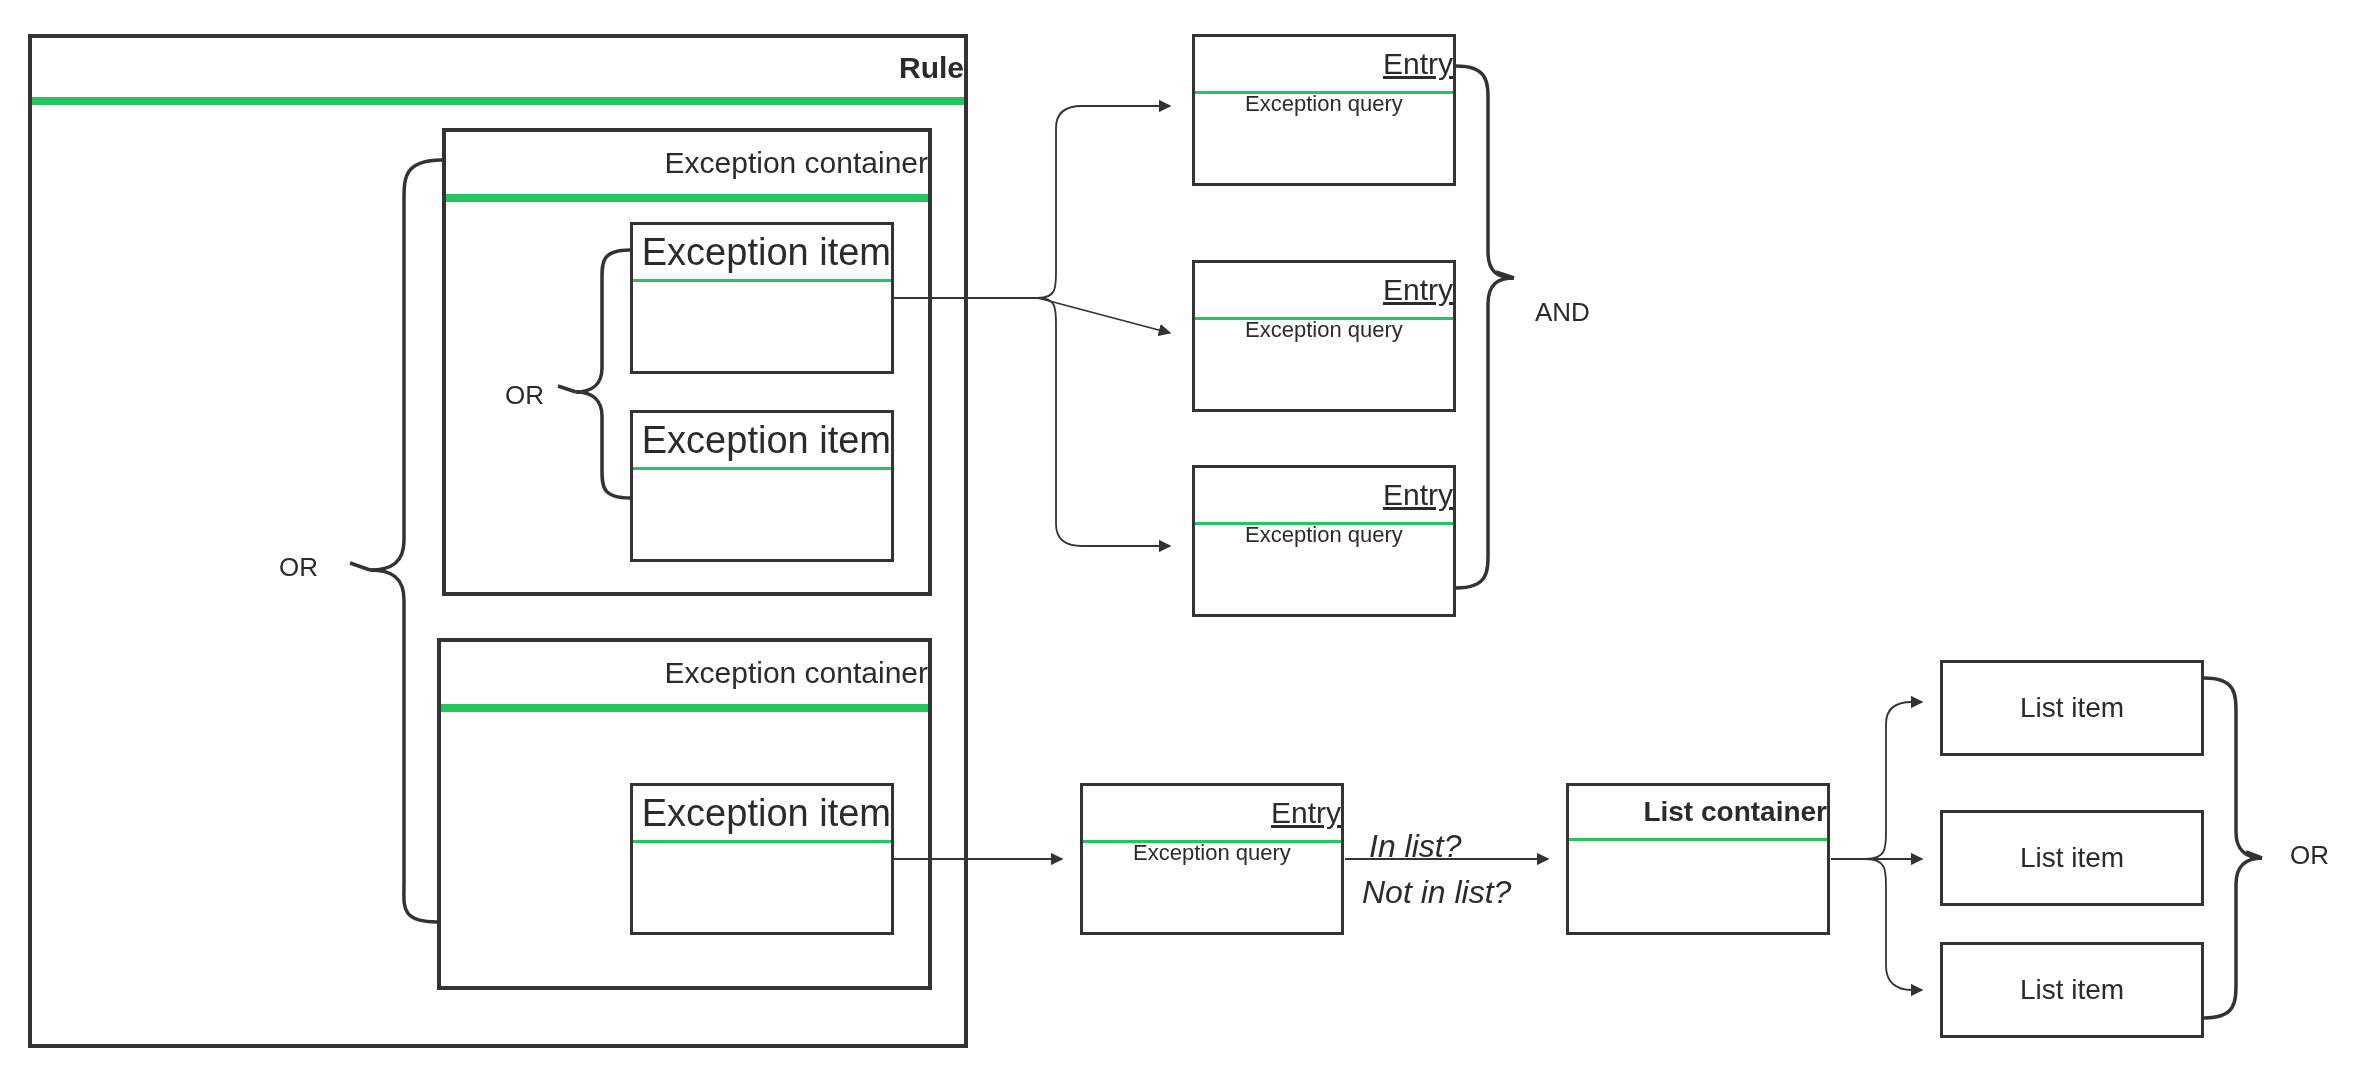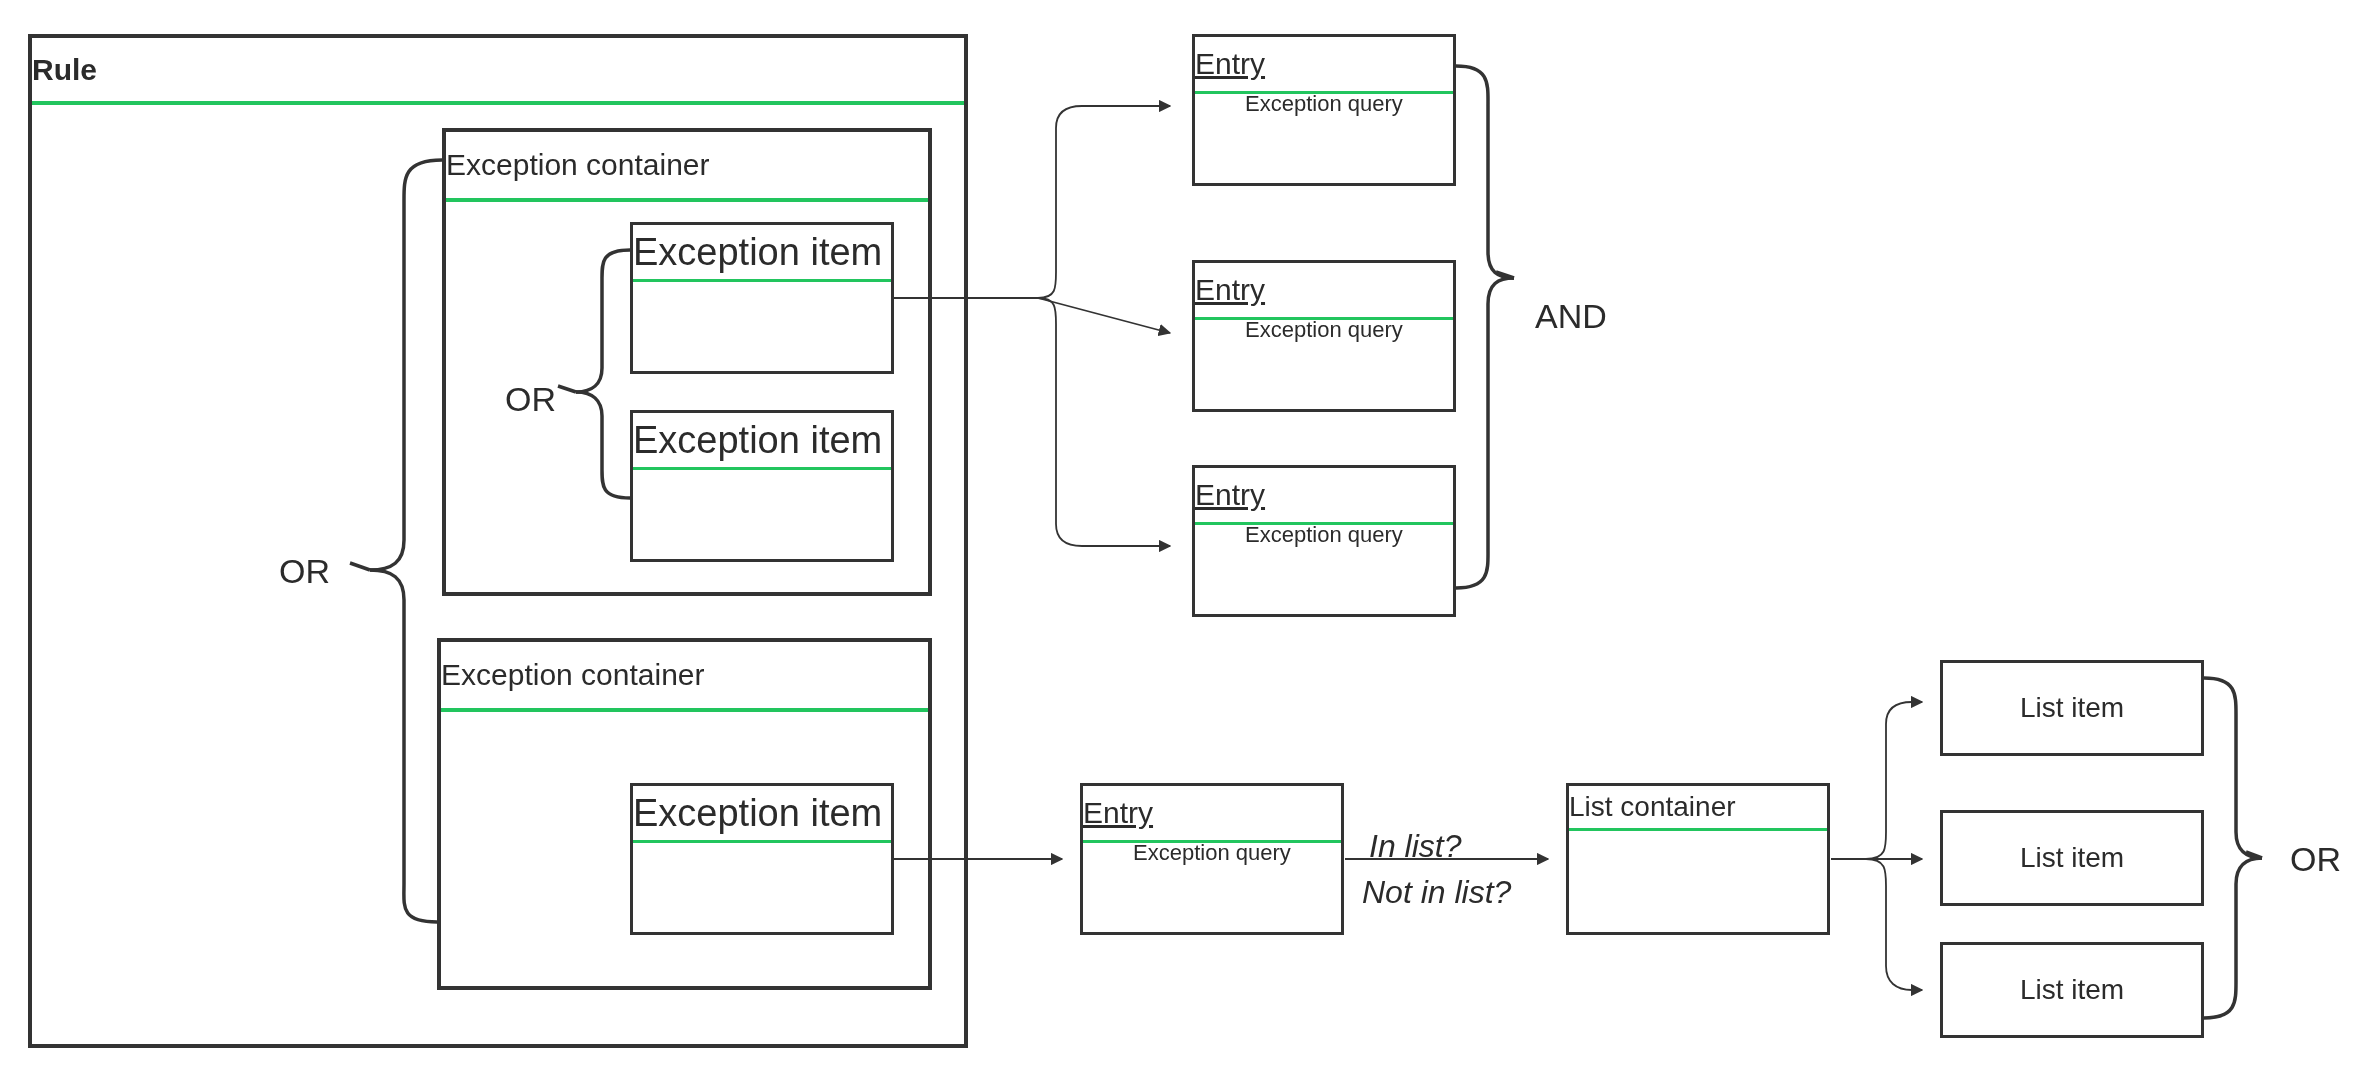--- a/index.html
+++ b/index.html
@@ -28,22 +28,22 @@
     border-width: 3px;
   }
   .hdr {
     position: absolute;
     left: 0;
     right: 0;
     top: 0;
     box-sizing: border-box;
     display: flex;
     align-items: center;
-    justify-content: flex-start;
-    border-bottom: 4px solid #22c55e;
+    justify-content: flex-end;
+    border-bottom: 8px solid #22c55e;
     text-align: center;
   }
   .hdr.thin { border-bottom-width: 3px; }
   .body-area {
     position: absolute;
     left: 0;
     right: 0;
     bottom: 0;
     box-sizing: border-box;
     display: flex;
@@ -60,21 +60,21 @@
     top: 0;
     width: 2359px;
     height: 1078px;
     pointer-events: none;
   }
   .t-rule   { font-size: 30px; font-weight: bold; }
   .t-ctr    { font-size: 30px; }
   .t-item   { font-size: 38px; }
   .t-entry  { font-size: 30px; text-decoration: underline; }
   .t-query  { font-size: 22px; }
-  .t-op     { font-size: 34px; }
+  .t-op     { font-size: 26px; }
   .t-edge   { font-size: 32px; font-style: italic; }
   .t-list   { font-size: 28px; }
 </style>
 </head>
 <body>
 
 <div id="canvas">
 
   <div class="box" style="left:28px; top:34px; width:940px; height:1014px;">
     <div class="hdr" style="height:67px;">
@@ -170,21 +170,21 @@
   </div>
 
   <div class="lbl t-edge" style="left:1369px; top:828px;">
     <span>In list?</span>
   </div>
   <div class="lbl t-edge" style="left:1362px; top:874px;">
     <span>Not in list?</span>
   </div>
 
   <div class="box thin" style="left:1566px; top:783px; width:264px; height:152px;">
-    <div class="hdr thin" style="height:45px;">
+    <div class="hdr thin" style="height:55px;font-weight:bold;">
       <span class="t-list">List container</span>
     </div>
     <div class="body-area" style="height:92px;">
       <span class="t-query"></span>
     </div>
   </div>
 
   <div class="box thin" style="left:1940px; top:660px; width:264px; height:96px;
               display:flex; align-items:center; justify-content:center;">
     <span class="t-list">List item</span>

